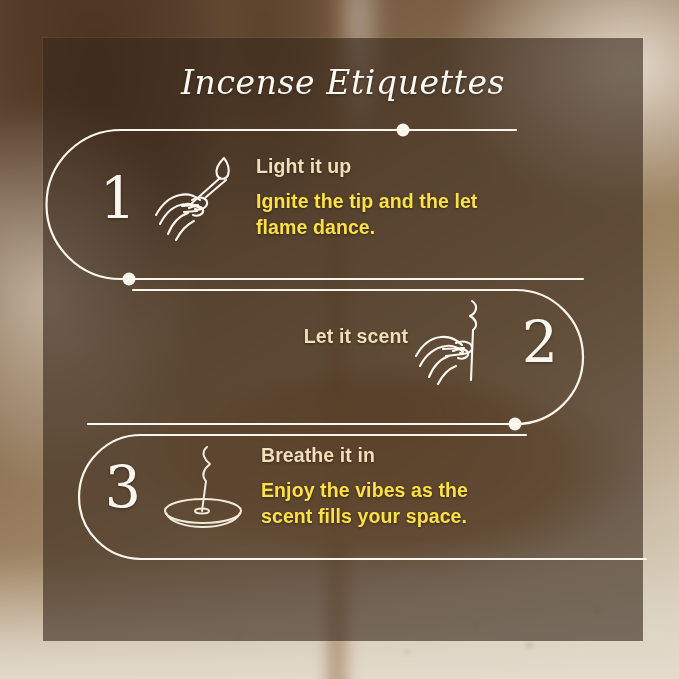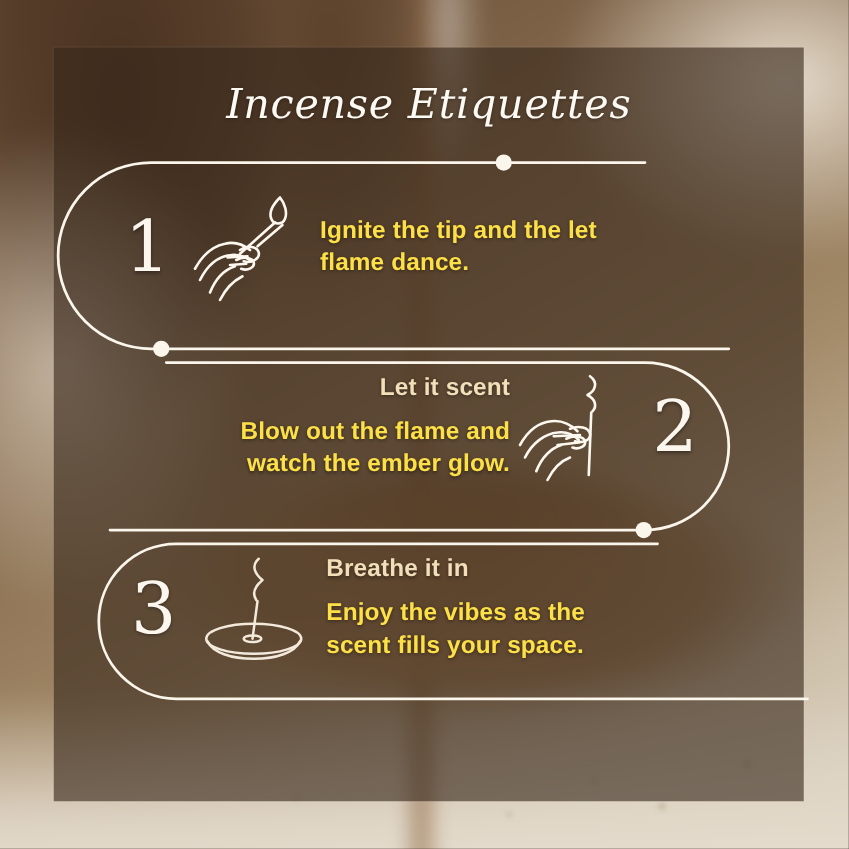--- a/index.html
+++ b/index.html
@@ -198,28 +198,28 @@
         <path d="M20,82 C24,72 31,64 40,61"></path>
         <path d="M28,88 C32,80 38,73 46,69"></path>
 
         <path d="M44,48 C50,44 58,45 59,50 C60,55 53,59 47,57"></path>
         <path d="M41,56 C47,53 54,54 55,58 C56,62 50,65 45,63"></path>
         <path d="M34,54 L50,53"></path>
         <path d="M36,60 L49,59"></path>
       </svg>
     </div>
     <div class="step-text">
+      <div class="step-head">Light it up</div>
       <div class="step-body">Ignite the tip and the let flame dance.</div>
     </div>
   </div>
 
   <div class="step" id="step-2">
     <div class="step-text align-right">
       <div class="step-head">Let it scent</div>
-      <div class="step-body">Blow out the flame and watch the ember glow.</div>
     </div>
     <div class="step-icon">
       <svg class="icon-svg" width="96" height="92" viewBox="0 0 96 92" fill="none" stroke="#FCF8F0" stroke-width="2.1" stroke-linecap="round" stroke-linejoin="round">
 
         <path d="M60,5 C67,10 64,17 58,20 C64,23 66,29 62,33"></path>
 
         <path d="M61,34 L59,84"></path>
 
         <path d="M4,60 C10,49 19,42 29,41 C38,40 45,44 50,49"></path>
         <path d="M8,70 C14,58 24,51 34,50 C41,49 47,52 51,56"></path>

